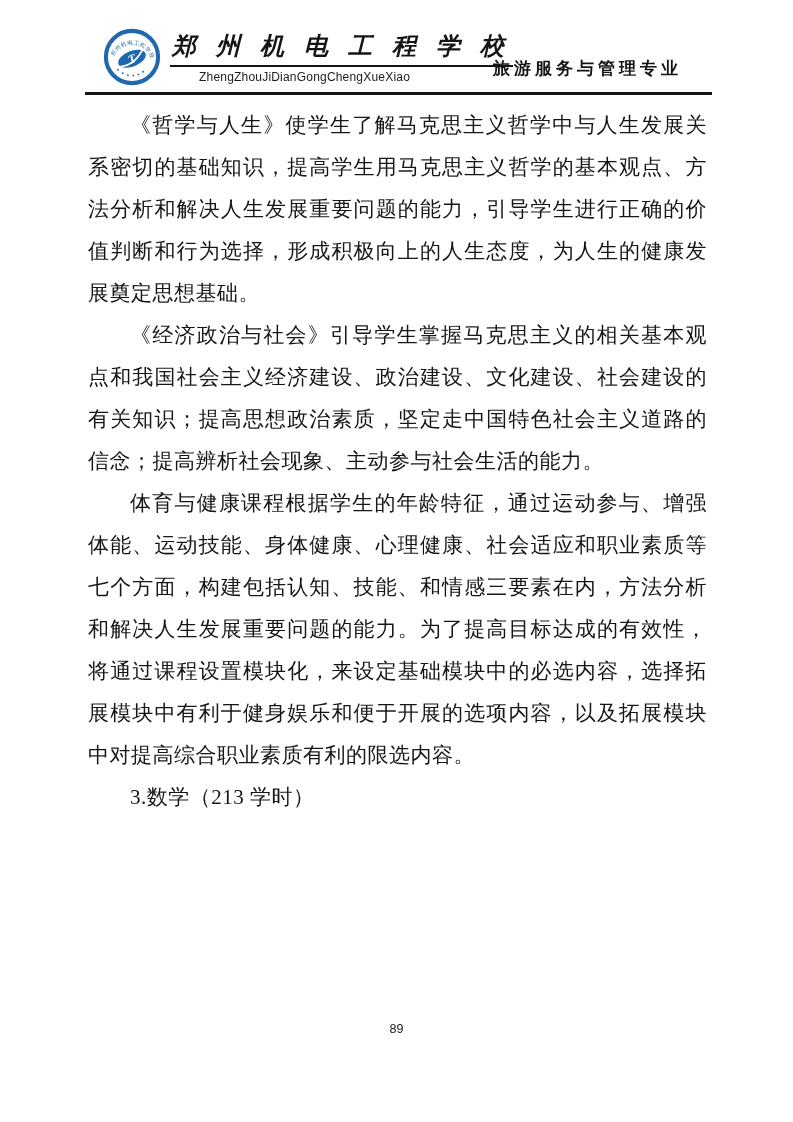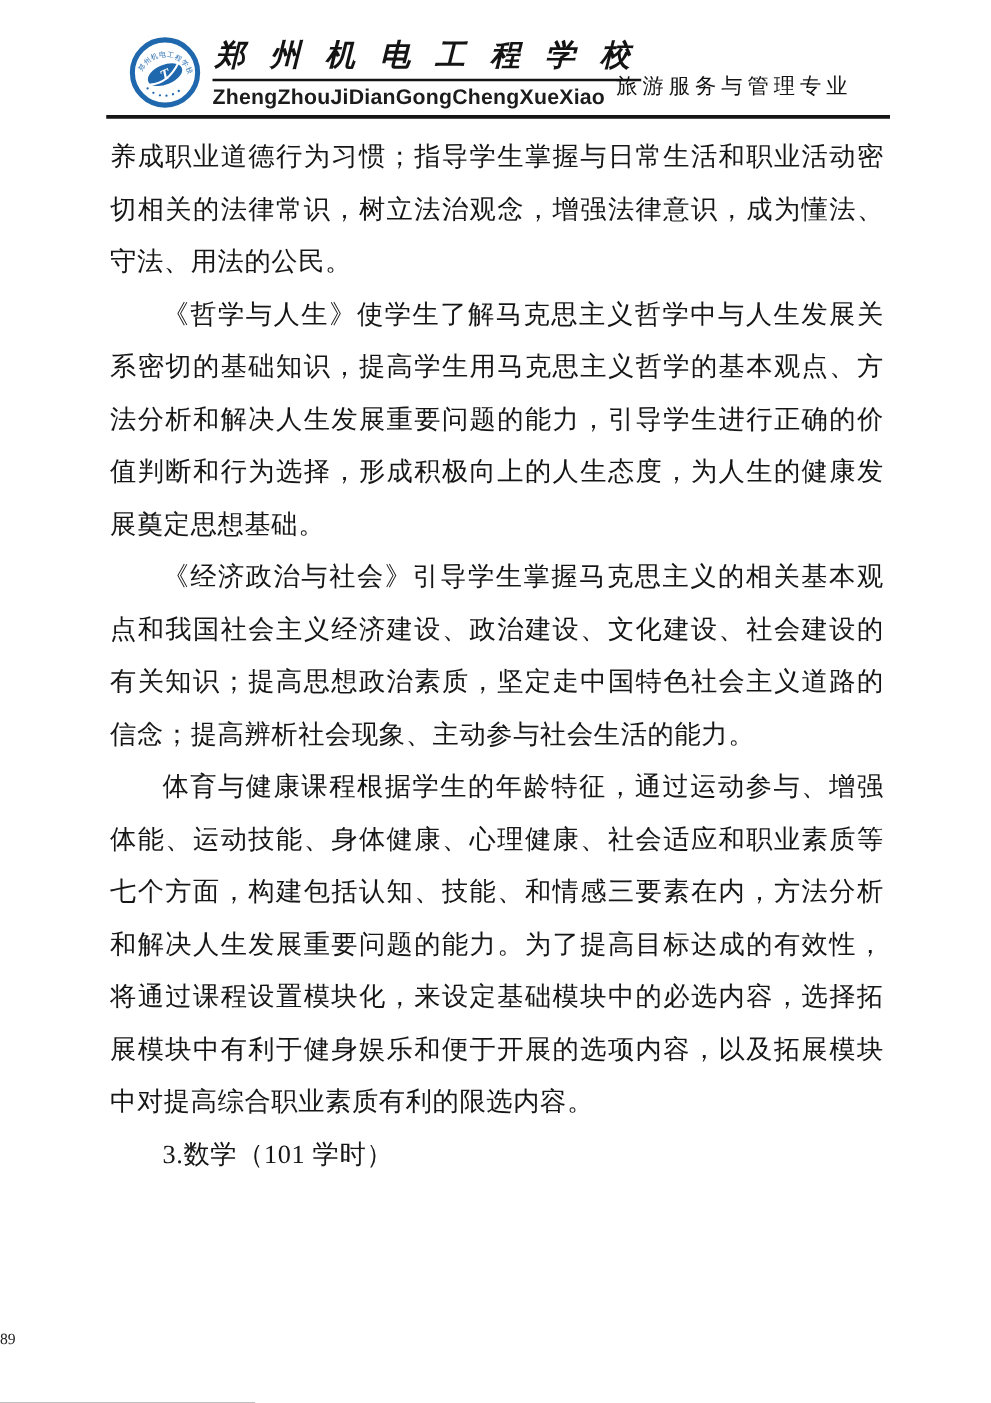--- a/index.html
+++ b/index.html
@@ -36,31 +36,32 @@
     font-weight: bold;
     font-size: 24px;
     letter-spacing: 7px;
     color: #141414;
     border-bottom: 2px solid #141414;
     padding: 0 2px 3px 2px;
     white-space: nowrap;
   }
   .school-pinyin {
     font-family: "Liberation Sans", sans-serif;
-    font-weight: bold;
-    font-size: 17px;
+    font-weight: normal;
+    font-size: 12px;
     letter-spacing: 0.2px;
     color: #1c1c1c;
     margin-top: 3px;
     white-space: nowrap;
+    margin-left: 29px;
   }
   .major-title {
     position: absolute;
     right: 30px; bottom: 14px;
-    font-weight: normal;
+    font-weight: bold;
     font-size: 17px;
     letter-spacing: 4px;
     color: #141414;
     white-space: nowrap;
   }
   .header-rule {
     position: absolute;
     left: 0; right: 0; top: 92px;
     height: 3px;
     background: #151515;
@@ -80,22 +81,23 @@
     text-indent: 2em;
     color: #161616;
   }
   .para.no-indent { text-indent: 0; }
   .para.heading-line { text-align: left; }
 
   
   .page-number {
     position: absolute;
     left: 0; right: 0;
-    top: 1064px;
-    font-family: Liberation Serif, serif;
+    top: 1022px;
+    text-align: center;
+    font-family: Liberation Sans, sans-serif;
     font-size: 12.5px;
     color: #222;
   }
 </style>
 </head>
 <body>
 
 <div class="page">
 
   <div class="header">
@@ -126,22 +128,21 @@
         <div class="school-pinyin">ZhengZhouJiDianGongChengXueXiao</div>
       </div>
     </div>
 
     <div class="major-title">旅游服务与管理专业</div>
 
     <div class="header-rule"></div>
   </div>
 
   <div class="content">
-    <p class="para no-indent">养成职业道德行为习惯；指导学生掌握与日常生活和职业活动密切相关的法律常识，树立法治观念，增强法律意识，成为懂法、守法、用法的公民。</p>
     <p class="para">《哲学与人生》使学生了解马克思主义哲学中与人生发展关系密切的基础知识，提高学生用马克思主义哲学的基本观点、方法分析和解决人生发展重要问题的能力，引导学生进行正确的价值判断和行为选择，形成积极向上的人生态度，为人生的健康发展奠定思想基础。</p>
     <p class="para">《经济政治与社会》引导学生掌握马克思主义的相关基本观点和我国社会主义经济建设、政治建设、文化建设、社会建设的有关知识；提高思想政治素质，坚定走中国特色社会主义道路的信念；提高辨析社会现象、主动参与社会生活的能力。</p>
     <p class="para">体育与健康课程根据学生的年龄特征，通过运动参与、增强体能、运动技能、身体健康、心理健康、社会适应和职业素质等七个方面，构建包括认知、技能、和情感三要素在内，方法分析和解决人生发展重要问题的能力。为了提高目标达成的有效性，将通过课程设置模块化，来设定基础模块中的必选内容，选择拓展模块中有利于健身娱乐和便于开展的选项内容，以及拓展模块中对提高综合职业素质有利的限选内容。</p>
-    <p class="para heading-line">3.数学（101 学时）</p>
+    <p class="para heading-line">3.数学（213 学时）</p>
   </div>
 
   <div class="page-number">89</div>
 
 </div>
 
 </body></html>

